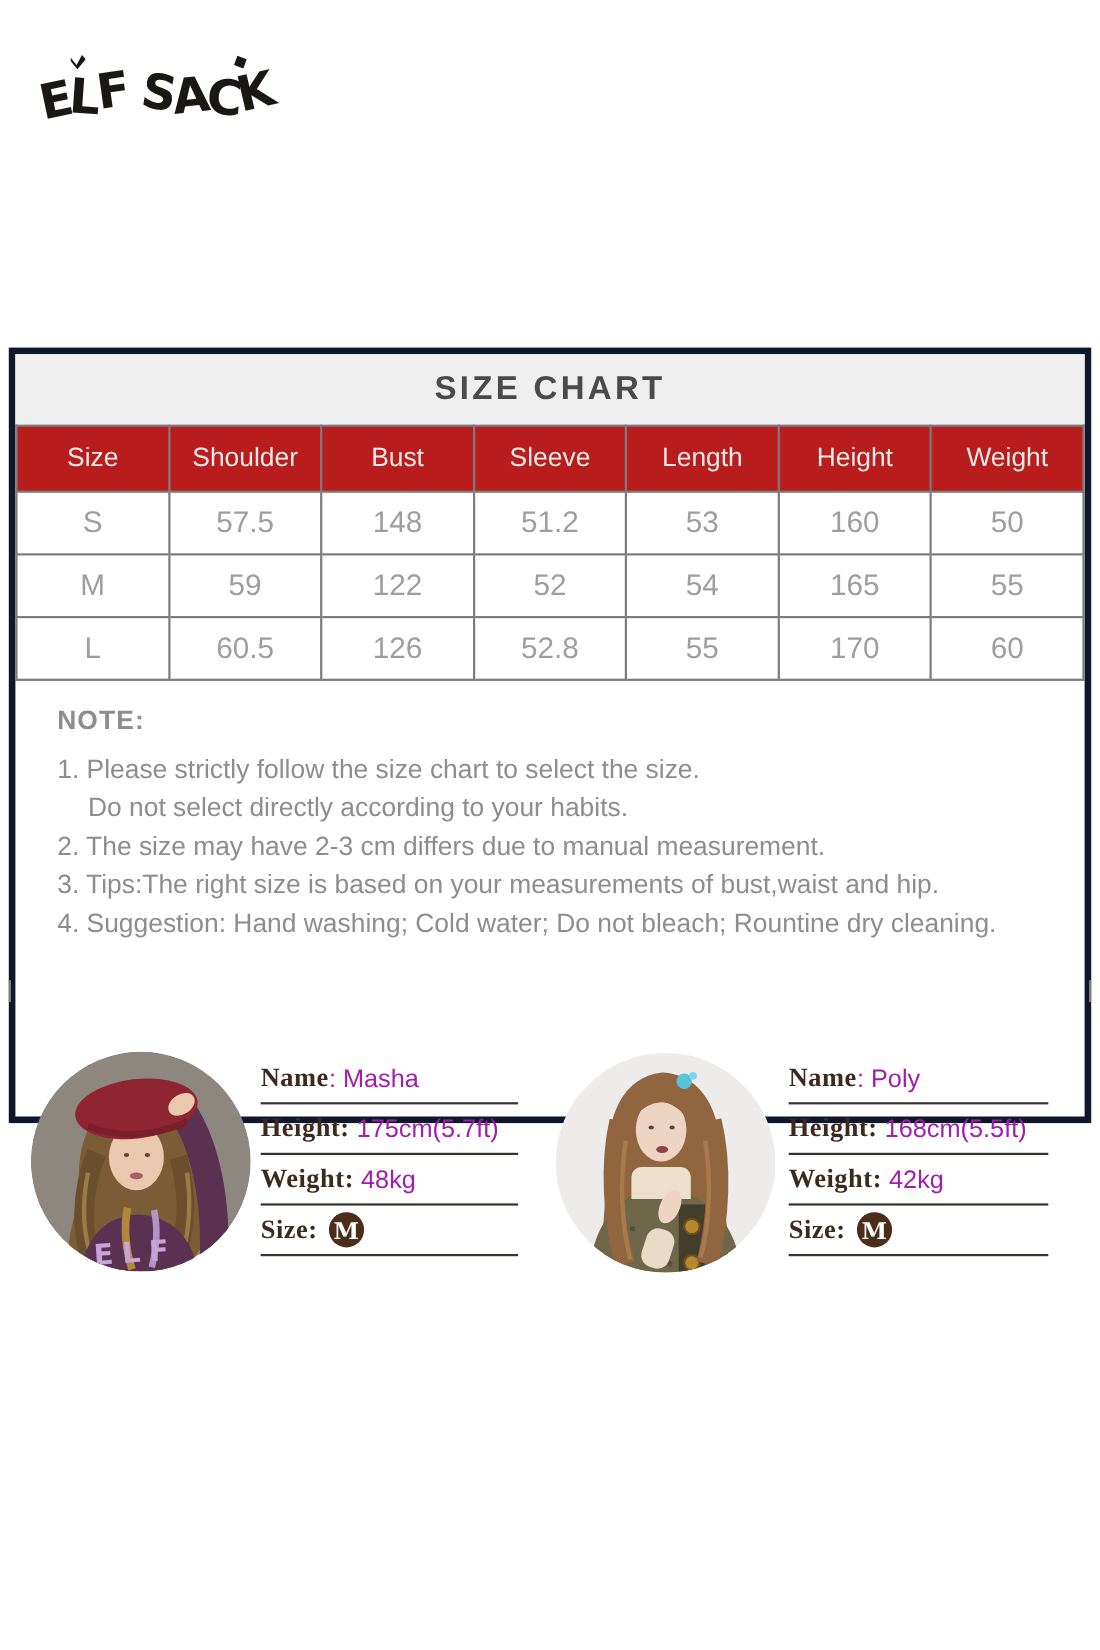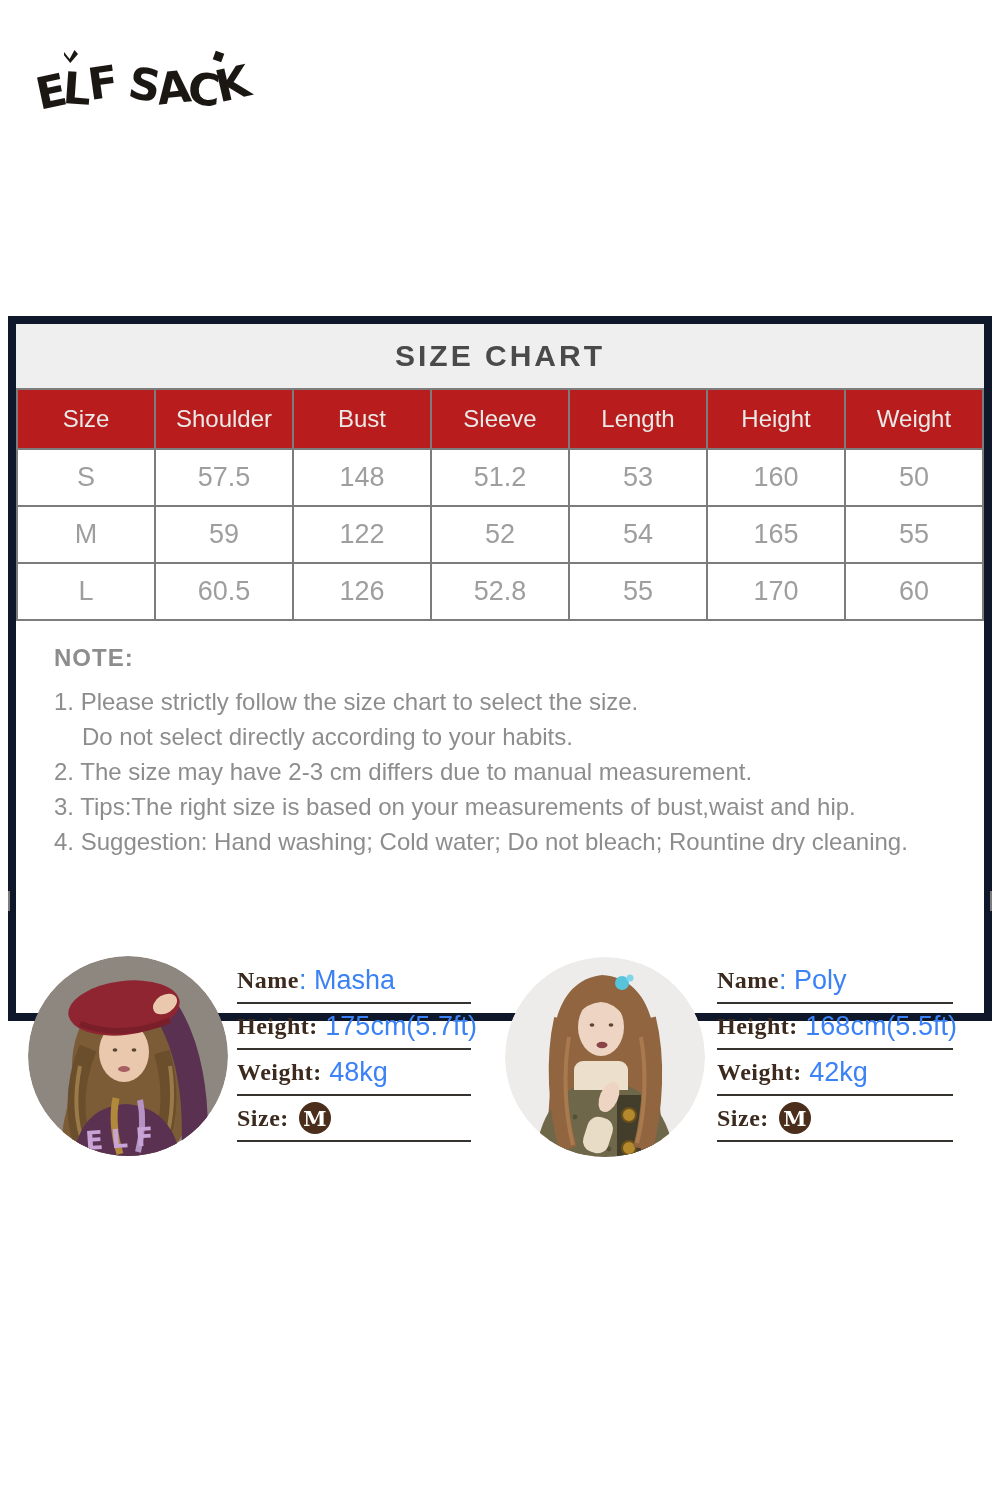--- a/index.html
+++ b/index.html
@@ -15,21 +15,21 @@
   .lg3{width:9px;}
   .lg4{transform:rotate(10deg) translateY(-5px);font-size:50px;}
   .lg5{transform:rotate(-6deg) translateY(-2px);margin-left:-3px;}
   .lg6{transform:rotate(5deg);margin-left:-3px;}
   .lg7{transform:rotate(-13deg) translateY(-6px);font-size:50px;margin-left:-3px;}
   .logo-accent{position:absolute;left:28px;top:8px;width:14px;height:13px;background:#1b1713;
     clip-path:polygon(0 15%,40% 70%,75% 0,100% 30%,45% 100%,0 40%);}
   .logo-dot{position:absolute;left:178px;top:10px;width:9px;height:9px;background:#1b1713;transform:rotate(20deg);}
 
   
-  .chart-box{position:absolute;left:8px;top:316px;width:984px;height:705px;border:8px solid #0f172a;box-sizing:border-box;background:#ffffff;}
+  .chart-box{position:absolute;left:8px;top:316px;width:984px;height:705px;border:6px solid #0f172a;box-sizing:border-box;background:#ffffff;}
   .band{height:64px;background:#efefef;display:flex;align-items:center;justify-content:center;
     font-size:30px;font-weight:bold;letter-spacing:3px;color:#4a4a4a;}
   table.size-table{width:100%;border-collapse:collapse;table-layout:fixed;}
   .size-table th{background:#b91c1c;color:#e9e9e7;font-weight:normal;font-size:24px;height:56px;border:2px solid #7c7c7c;text-align:center;}
   .size-table td{height:53px;text-align:center;color:#9e9e9e;font-size:27px;border:2px solid #7c7c7c;background:#fff;}
 
   .note{padding:20px 30px 0 38px;color:#8d8d8d;font-size:24px;}
   .note-heading{line-height:34px;margin-bottom:9px;letter-spacing:1px;font-weight:bold;}
   .note-line{line-height:35px;}
   .note-line.indent{padding-left:28px;}
@@ -40,21 +40,21 @@
 
   
   .model-photo{position:absolute;width:200px;height:200px;border-radius:50%;overflow:hidden;}
   .photo-1{left:28px;top:956px;}
   .photo-2{left:505px;top:957px;}
   .model-info{position:absolute;top:958px;width:234px;}
   .info-1{left:237px;}
   .info-2{left:717px;width:236px;}
   .info-row{height:44px;border-bottom:2px solid #36322e;display:flex;align-items:center;}
   .info-label{font-family:Liberation Serif, serif;font-weight:bold;font-size:24px;color:#3c2a1e;letter-spacing:0.5px;}
-  .info-value{font-size:27px;color:#3b82f6;white-space:pre;}
+  .info-value{font-size:23px;color:#a21caf;white-space:pre;}
   .size-badge{width:32px;height:32px;border-radius:50%;background:#4a2d1a;color:#ffffff;
     font-family:"DejaVu Serif",serif;font-weight:bold;font-size:21px;display:flex;align-items:center;justify-content:center;margin-left:10px;}
 </style>
 </head>
 <body>
 
 <div class="page">
 
   <div class="logo">
     <span class="logo-accent"></span>

